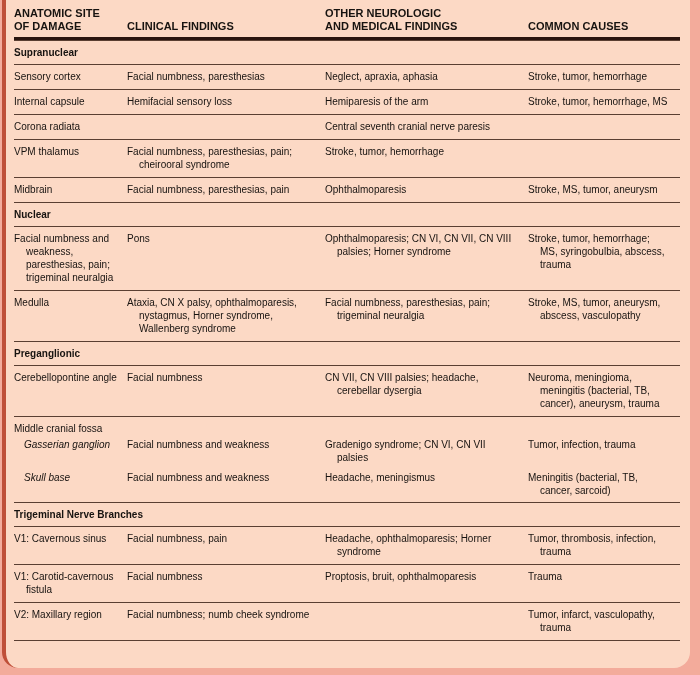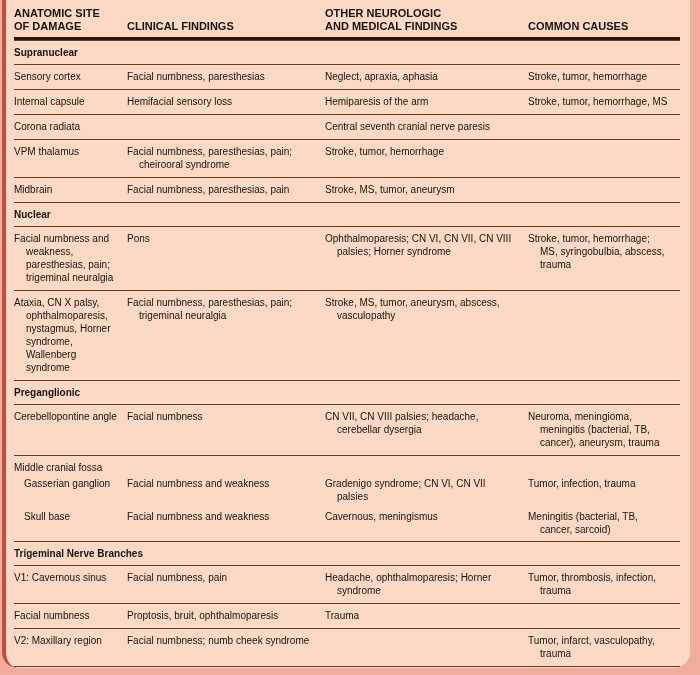--- a/index.html
+++ b/index.html
@@ -54,21 +54,21 @@
   .row.section .cell{font-weight:bold;}
   .row.group{display:block;padding:5px 0 1px 0;}
   .row.sub{border-top:none;padding:2px 0 5px 0;}
   .cell{
     font-size:10px;
     line-height:13px;
     padding-left:12px;
     text-indent:-12px;
     padding-right:10px;
   }
-  .row.sub .c1{padding-left:22px;text-indent:-12px;}
+  .row.sub .c1{padding-left:22px;text-indent:-12px;font-style:italic;}
 </style>
 </head>
 <body>
 
 <div class="stage">
   <div class="panel">
 
     <div class="thead">
       <div class="th">ANATOMIC SITE
 OF DAMAGE</div>
@@ -105,35 +105,37 @@
 
     <div class="row">
       <div class="cell c1">VPM thalamus</div>
       <div class="cell c2">Facial numbness, paresthesias, pain; cheirooral syndrome</div>
       <div class="cell c4">Stroke, tumor, hemorrhage</div>
     </div>
 
     <div class="row">
       <div class="cell c1">Midbrain</div>
       <div class="cell c2">Facial numbness, paresthesias, pain</div>
+      <div class="cell c3">Ophthalmoparesis</div>
       <div class="cell c4">Stroke, MS, tumor, aneurysm</div>
     </div>
 
     <div class="row section">
       <div class="cell c1">Nuclear</div>
     </div>
 
     <div class="row">
       <div class="cell c2">Facial numbness and weakness, paresthesias, pain; trigeminal neuralgia</div>
       <div class="cell c1">Pons</div>
       <div class="cell c3">Ophthalmoparesis; CN VI, CN VII, CN VIII palsies; Horner syndrome</div>
       <div class="cell c4">Stroke, tumor, hemorrhage; MS, syringobulbia, abscess, trauma</div>
     </div>
 
     <div class="row">
+      <div class="cell c1">Medulla</div>
       <div class="cell c3">Ataxia, CN X palsy, ophthalmoparesis, nystagmus, Horner syndrome, Wallenberg syndrome</div>
       <div class="cell c2">Facial numbness, paresthesias, pain; trigeminal neuralgia</div>
       <div class="cell c4">Stroke, MS, tumor, aneurysm, abscess, vasculopathy</div>
     </div>
 
     <div class="row section">
       <div class="cell c1">Preganglionic</div>
     </div>
 
     <div class="row">
@@ -150,36 +152,37 @@
     <div class="row sub">
       <div class="cell c1">Gasserian ganglion</div>
       <div class="cell c2">Facial numbness and weakness</div>
       <div class="cell c3">Gradenigo syndrome; CN VI, CN VII palsies</div>
       <div class="cell c4">Tumor, infection, trauma</div>
     </div>
 
     <div class="row sub">
       <div class="cell c1">Skull base</div>
       <div class="cell c2">Facial numbness and weakness</div>
-      <div class="cell c3">Cavernous, meningismus</div>
+      <div class="cell c3">Headache, meningismus</div>
       <div class="cell c4">Meningitis (bacterial, TB, cancer, sarcoid)</div>
     </div>
 
     <div class="row section">
       <div class="cell c1">Trigeminal Nerve Branches</div>
     </div>
 
     <div class="row">
       <div class="cell c1">V1: Cavernous sinus</div>
       <div class="cell c2">Facial numbness, pain</div>
       <div class="cell c3">Headache, ophthalmoparesis; Horner syndrome</div>
       <div class="cell c4">Tumor, thrombosis, infection, trauma</div>
     </div>
 
     <div class="row">
+      <div class="cell c1">V1: Carotid-cavernous fistula</div>
       <div class="cell c2">Facial numbness</div>
       <div class="cell c3">Proptosis, bruit, ophthalmoparesis</div>
       <div class="cell c4">Trauma</div>
     </div>
 
     <div class="row">
       <div class="cell c1">V2: Maxillary region</div>
       <div class="cell c2">Facial numbness; numb cheek syndrome</div>
       <div class="cell c3"></div>
       <div class="cell c4">Tumor, infarct, vasculopathy, trauma</div>

